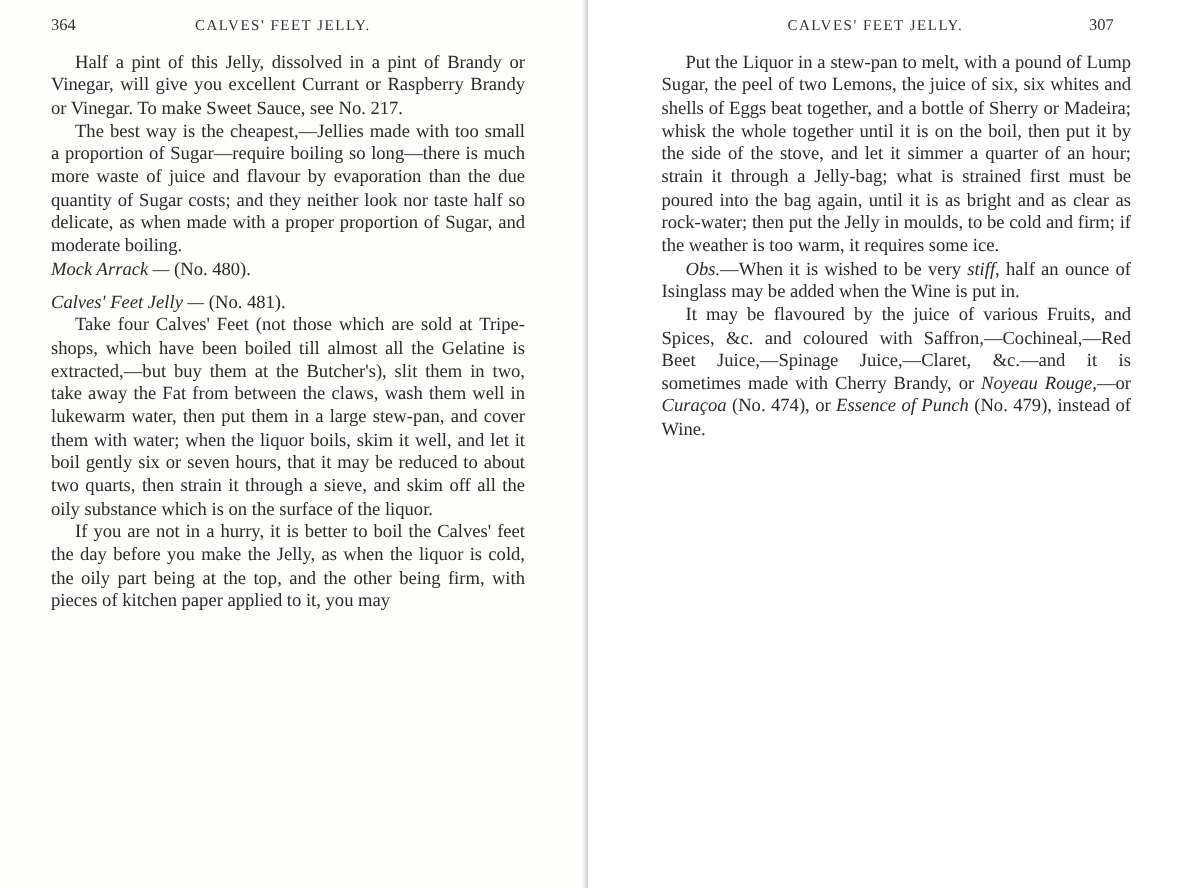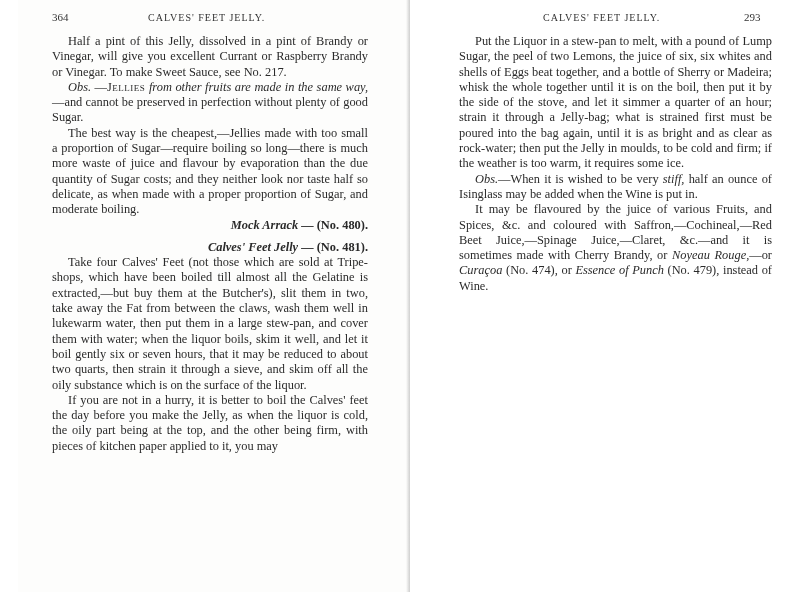--- a/index.html
+++ b/index.html
@@ -3,76 +3,75 @@
 <meta charset="utf-8">
 <style>
   html, body { margin: 0; padding: 0; }
   body {
     width: 792px; height: 592px; overflow: hidden;
     background: #ffffff;
     font-family: "Liberation Serif", "DejaVu Serif", serif;
     color: #2a2a2a;
     position: relative;
   }
-  .spread { position: absolute; left: 18px; top: 0; width: 731px; height: 592px; }
+  .spread { position: absolute; left: 0; top: 0; width: 731px; height: 592px; }
   .page { position: absolute; top: 0; height: 592px; }
   .page-left { left: 0; width: 392px; background: #fdfdfc; }
   .page-right { left: 392px; width: 400px; background: #ffffff; }
   .gutter {
     position: absolute; left: 388px; top: 0; width: 10px; height: 592px;
     background: linear-gradient(to right, rgba(0,0,0,0) 0%, rgba(90,90,90,0.25) 35%, rgba(60,60,60,0.45) 50%, rgba(90,90,90,0.2) 65%, rgba(0,0,0,0) 100%);
   }
   .running-head {
     position: absolute; top: 12px; font-size: 10px; letter-spacing: 1px;
     text-transform: uppercase; color: #333;
   }
   .page-num { position: absolute; top: 11px; font-size: 11px; color: #333; }
   .text-block {
     position: absolute; font-size: 12.4px; line-height: 15.3px; text-align: justify;
   }
   .left-block { left: 34px; top: 34px; width: 316px; }
   .right-block { left: 441px; top: 34px; width: 313px; }
   .text-block p { margin: 0; text-indent: 16px; }
   .text-block p.cont { text-indent: 0; }
   .heading {
-    text-align: right; font-style: italic; margin: 5px 0 4px 0; text-indent: 0 !important; font-weight: bold;
+    text-align: left; font-style: italic; margin: 5px 0 4px 0; text-indent: 0 !important;
   }
   .heading .no { font-style: normal; }
   .sc { font-variant: small-caps; letter-spacing: 0.5px; }
   i { font-style: italic; }
   .gap { height: 7px; }
 </style>
 </head>
 <body>
 
 <div class="spread">
 
   <div class="page page-left">
     <span class="page-num" style="left:34px;">364</span>
     <span class="running-head" style="left:130px;">Calves' Feet Jelly.</span>
 
     <div class="text-block left-block">
       <p>Half a pint of this Jelly, dissolved in a pint of Brandy or Vinegar, will give you excellent Currant or Raspberry Brandy or Vinegar.   To make Sweet Sauce, see No. 217.</p>
-      <p><i>Obs.</i> —<span class="sc">Jellies</span> <i>from other fruits are made in the same way,</i><span>—and cannot be preserved in perfection without plenty of good Sugar.</span></p>
       <p>The best way is the cheapest,—Jellies made with too small a proportion of Sugar—require boiling so long—there is much more waste of juice and flavour by evaporation than the due quantity of Sugar costs; and they neither look nor taste half so delicate, as when made with a proper proportion of Sugar, and moderate boiling.</p>
 
       <p class="heading"><span>Mock Arrack —</span> <span class="no">(No. 480).</span></p>
 
       <div class="gap"></div>
       <p class="heading"><span>Calves' Feet Jelly —</span> <span class="no">(No. 481).</span></p>
       <p>Take four Calves' Feet (not those which are sold at Tripe-shops, which have been boiled till almost all the Gelatine is extracted,—but buy them at the Butcher's), slit them in two, take away the Fat from between the claws, wash them well in lukewarm water, then put them in a large stew-pan, and cover them with water; when the liquor boils, skim it well, and let it boil gently six or seven hours, that it may be reduced to about two quarts, then strain it through a sieve, and skim off all the oily substance which is on the surface of the liquor.</p>
       <p>If you are not in a hurry, it is better to boil the Calves' feet the day before you make the Jelly, as when the liquor is cold, the oily part being at the top, and the other being firm, with pieces of kitchen paper applied to it, you may</p>
     </div>
   </div>
 
   <div class="gutter"></div>
 
   <div class="page page-right">
     <span class="running-head" style="left:133px;">Calves' Feet Jelly.</span>
-    <span class="page-num" style="left:334px;">293</span>
+    <span class="page-num" style="left:334px;">307</span>
   </div>
 
   <div class="text-block right-block">
     <p>Put the Liquor in a stew-pan to melt, with a pound of Lump Sugar, the peel of two Lemons, the juice of six, six whites and shells of Eggs beat together, and a bottle of Sherry or Madeira; whisk the whole together until it is on the boil, then put it by the side of the stove, and let it simmer a quarter of an hour; strain it through a Jelly-bag; what is strained first must be poured into the bag again, until it is as bright and as clear as rock-water; then put the Jelly in moulds, to be cold and firm; if the weather is too warm, it requires some ice.</p>
     <p><i>Obs.</i><span>—When it is wished to be very </span><i>stiff,</i><span> half an ounce of Isinglass may be added when the Wine is put in.</span></p>
     <p><span>It may be flavoured by the juice of various Fruits, and Spices, &amp;c. and coloured with Saffron,—Cochineal,—Red Beet Juice,—Spinage Juice,—Claret, &amp;c.—and it is sometimes made with Cherry Brandy, or </span><i>Noyeau Rouge,</i><span>—or </span><i>Curaçoa</i><span> (No. 474), or </span><i>Essence of Punch</i><span> (No. 479), instead of Wine.</span></p>
   </div>
 
 </div>
 

